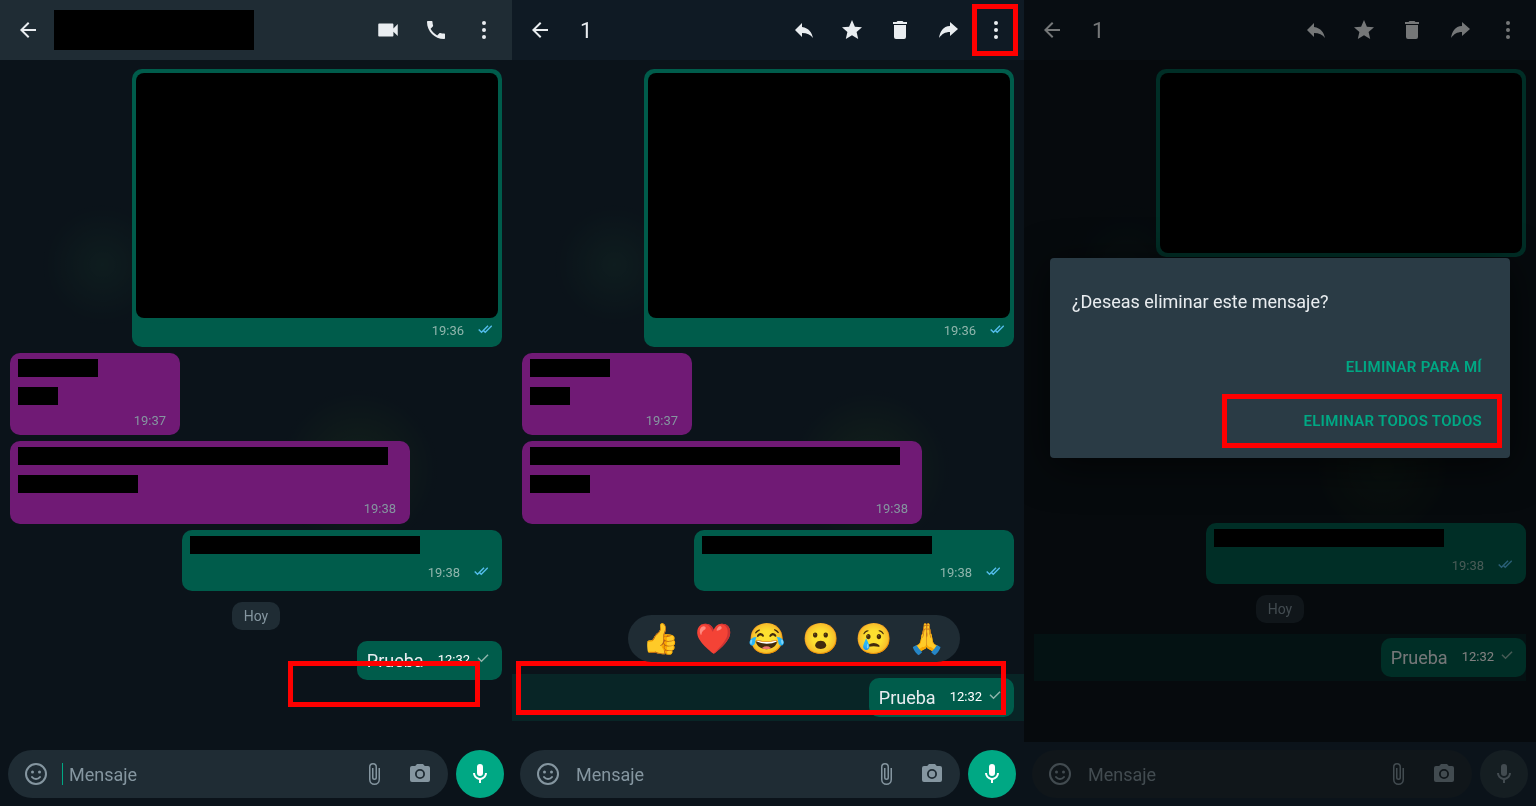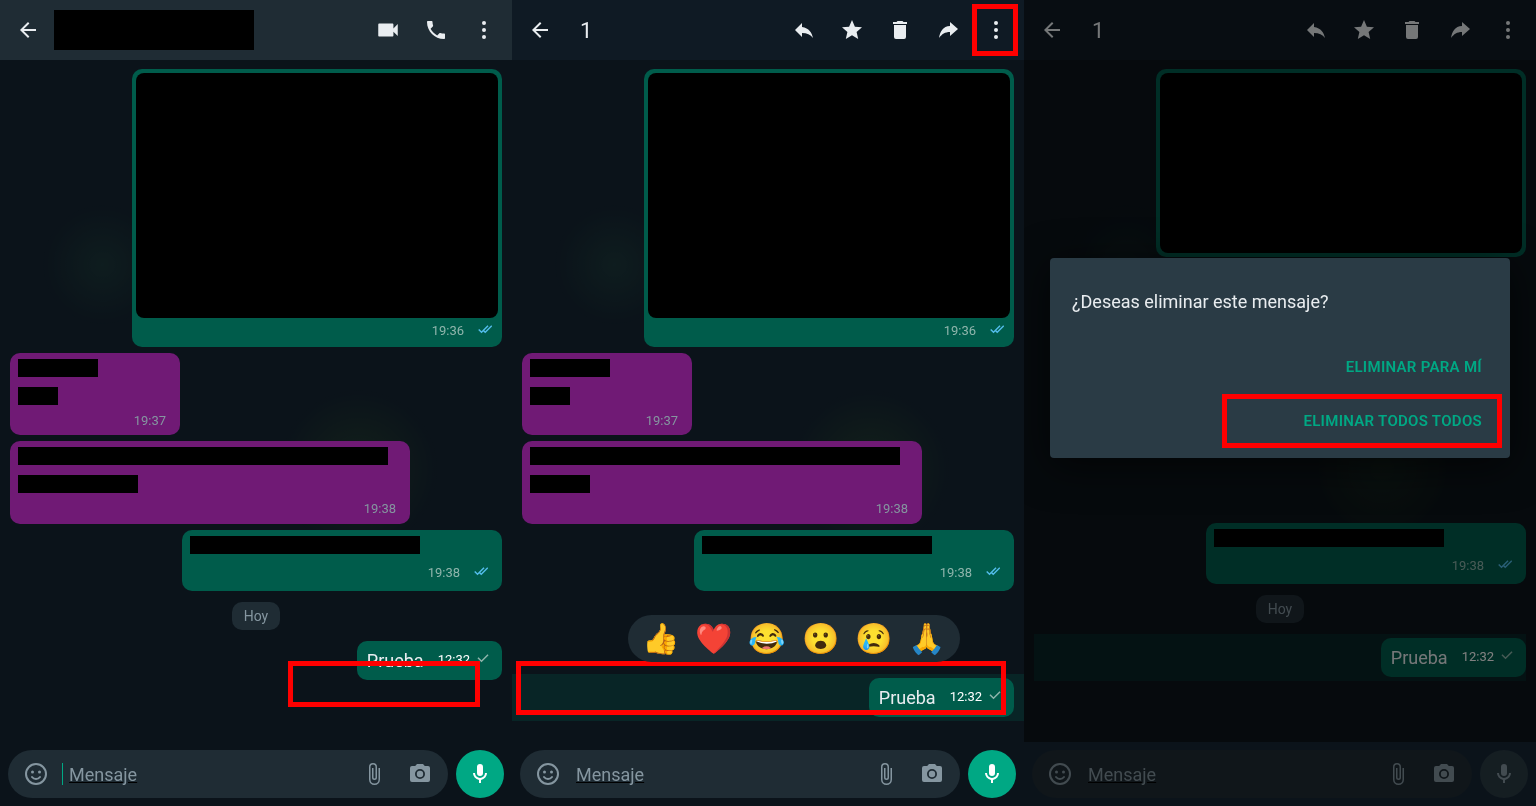--- a/index.html
+++ b/index.html
@@ -23,21 +23,21 @@
 .bubble.in  { background:#701a75; color:#e9edf0; }
 .media-bubble { width:370px; background:#005c4b; border-radius:10px; padding:4px; }
 .media-img { height:245px; background:#000; border-radius:8px; }
 .meta { display:flex; justify-content:flex-end; align-items:center; gap:10px; padding:2px 6px 2px 0; font-size:13px; color:#8fb5ac; }
 .meta.in-meta { color:#8596a0; }
 .tick svg { fill:#53bdeb; width:18px; height:18px; }
 .tick.single svg { fill:#8fb5ac; }
 .redact { background:#000; display:inline-block; }
 .date-pill { align-self:center; background:#1f2c34; color:#8596a0; font-size:14px; padding:6px 12px; border-radius:10px; margin:8px 4px; }
 .input-bar { position:absolute; bottom:8px; left:8px; right:8px; display:flex; align-items:center; gap:8px; }
-.input-field { flex:1; height:48px; background:#1f2c34; border-radius:30px; display:flex; align-items:center; padding:0 6px; gap:2px;text-decoration:underline; }
+.input-field { flex:1; height:48px; background:#1f2c34; border-radius:30px; display:flex; align-items:center; padding:0 6px; gap:2px; }
 .input-field .ph { flex:1; color:#8596a0; font-size:18px; padding-left:4px; }
 .send-btn { width:48px; height:48px; border-radius:50%; background:#00a884; display:flex; align-items:center; justify-content:center; cursor:pointer; }
 .send-btn svg { fill:#fff; }
 .cursor-line { width:1px; height:22px; background:#00a884; margin-left:2px; }
 .hl-red { position:absolute; border:5px solid #f00; pointer-events:none; }
 .reactions { position:absolute; background:#1f2c34; border-radius:30px; padding:6px 14px; display:flex; gap:16px; font-size:30px; z-index:5; }
 .sel-row-hl { background:#005c4b40; }
 .msg-meta-inline { display:flex; align-items:center; gap:4px; font-size:13px; color:#ffffff; margin-left:8px; }
 .bubble.out.simple { display:flex; align-items:center; gap:6px; padding:8px 10px; }
 .dialog { position:absolute; left:26px; right:26px; top:258px; background:#2a3b45; border-radius:4px; padding:24px 22px 10px;color:#e9edf0; box-shadow:0 8px 40px rgba(0,0,0,.6); }

